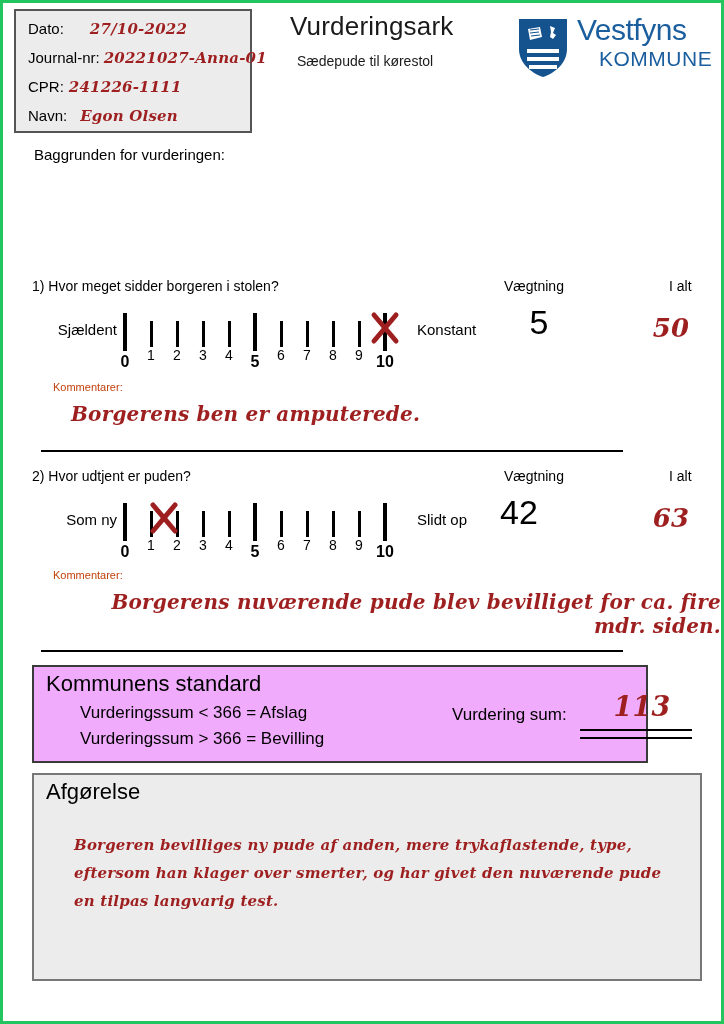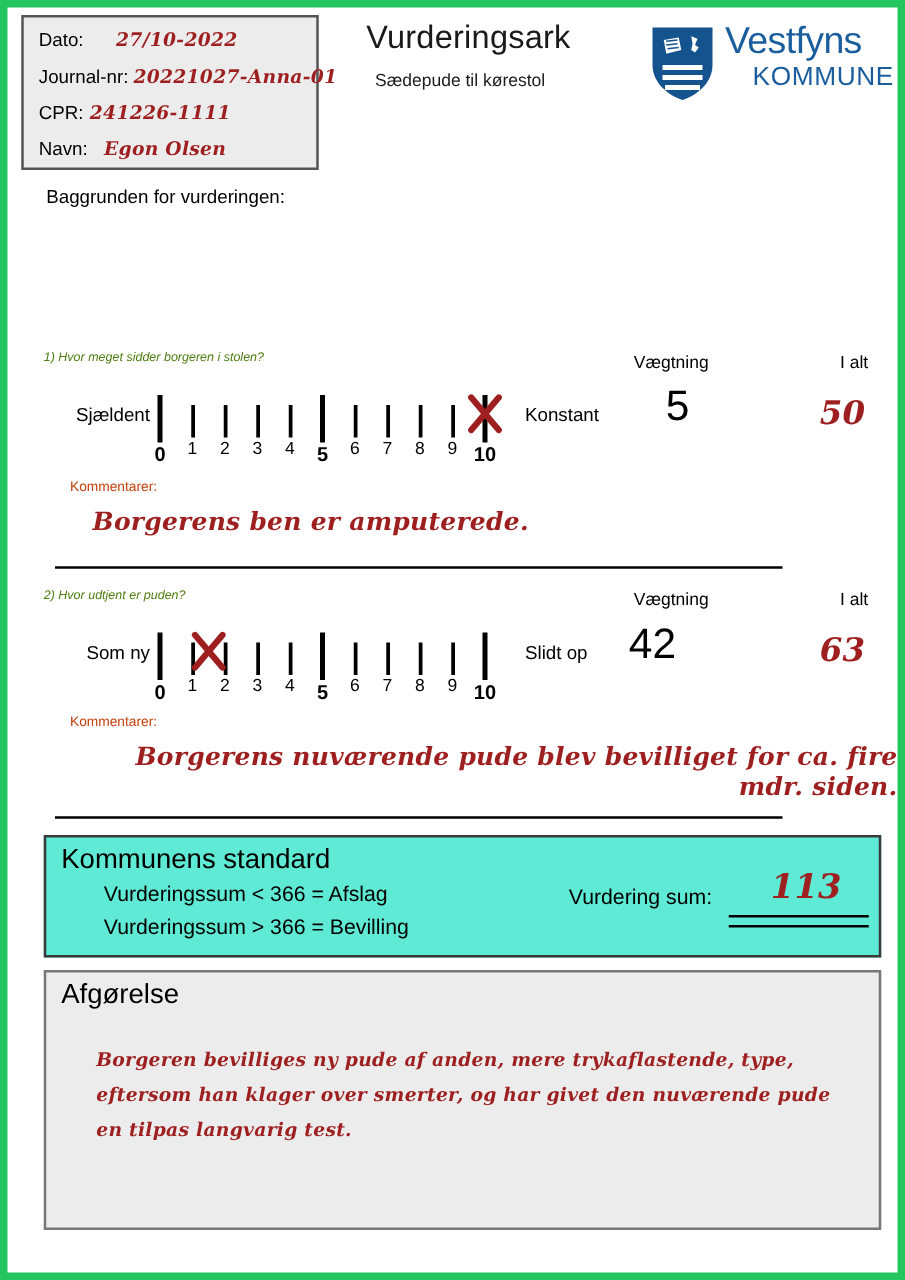--- a/index.html
+++ b/index.html
@@ -8,21 +8,21 @@
     background: #ffffff;
   }
   body {
     font-family: "Liberation Sans", sans-serif;
   }
   #page {
     position: relative;
     width: 724px;
     height: 1024px;
     background: #ffffff;
-    border: 6px solid #22c55e;
+    border: 3px solid #22c55e;
     box-sizing: border-box;
     overflow: hidden;
   }
 
   
   .header-box {
     position: absolute;
     left: 11px;
     top: 6px;
     width: 238px;
@@ -122,23 +122,22 @@
     left: 68px;
     top: 166px;
     width: 440px;
     font-size: 15px;
     line-height: 26px;
   }
 
   
   .q-title {
     position: absolute;
-    font-size: 10px;
-    color: #4d7c0f;
-    font-style: italic;
+    font-size: 14px;
+    color: #000000;
   }
   .col-vaegt-head, .col-ialt-head {
     position: absolute;
     font-size: 14px;
     color: #000;
   }
   .col-vaegt-val {
     position: absolute;
     font-size: 34px;
     color: #000;
@@ -219,23 +218,23 @@
     width: 582px;
     height: 2px;
     background: #000;
   }
 
   
   .std-box {
     position: absolute;
     left: 29px;
     top: 662px;
-    width: 670px;
+    width: 616px;
     height: 98px;
-    background: #5eead4;
+    background: #f0abfc;
     border: 2px solid #3a3a3a;
     box-sizing: border-box;
   }
   .std-title {
     position: absolute;
     left: 12px;
     top: 4px;
     font-size: 22px;
     color: #000;
   }

